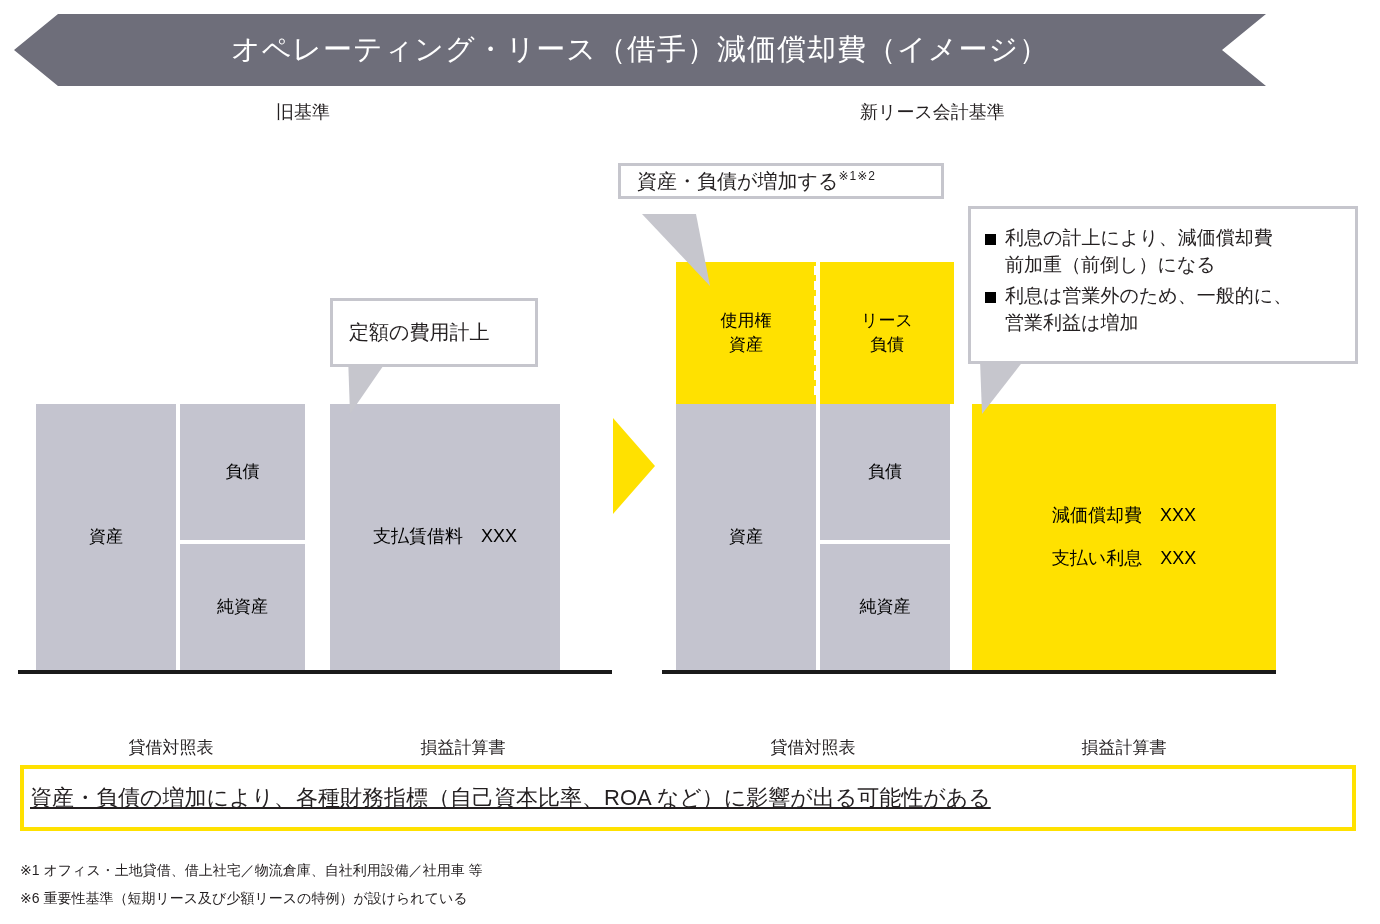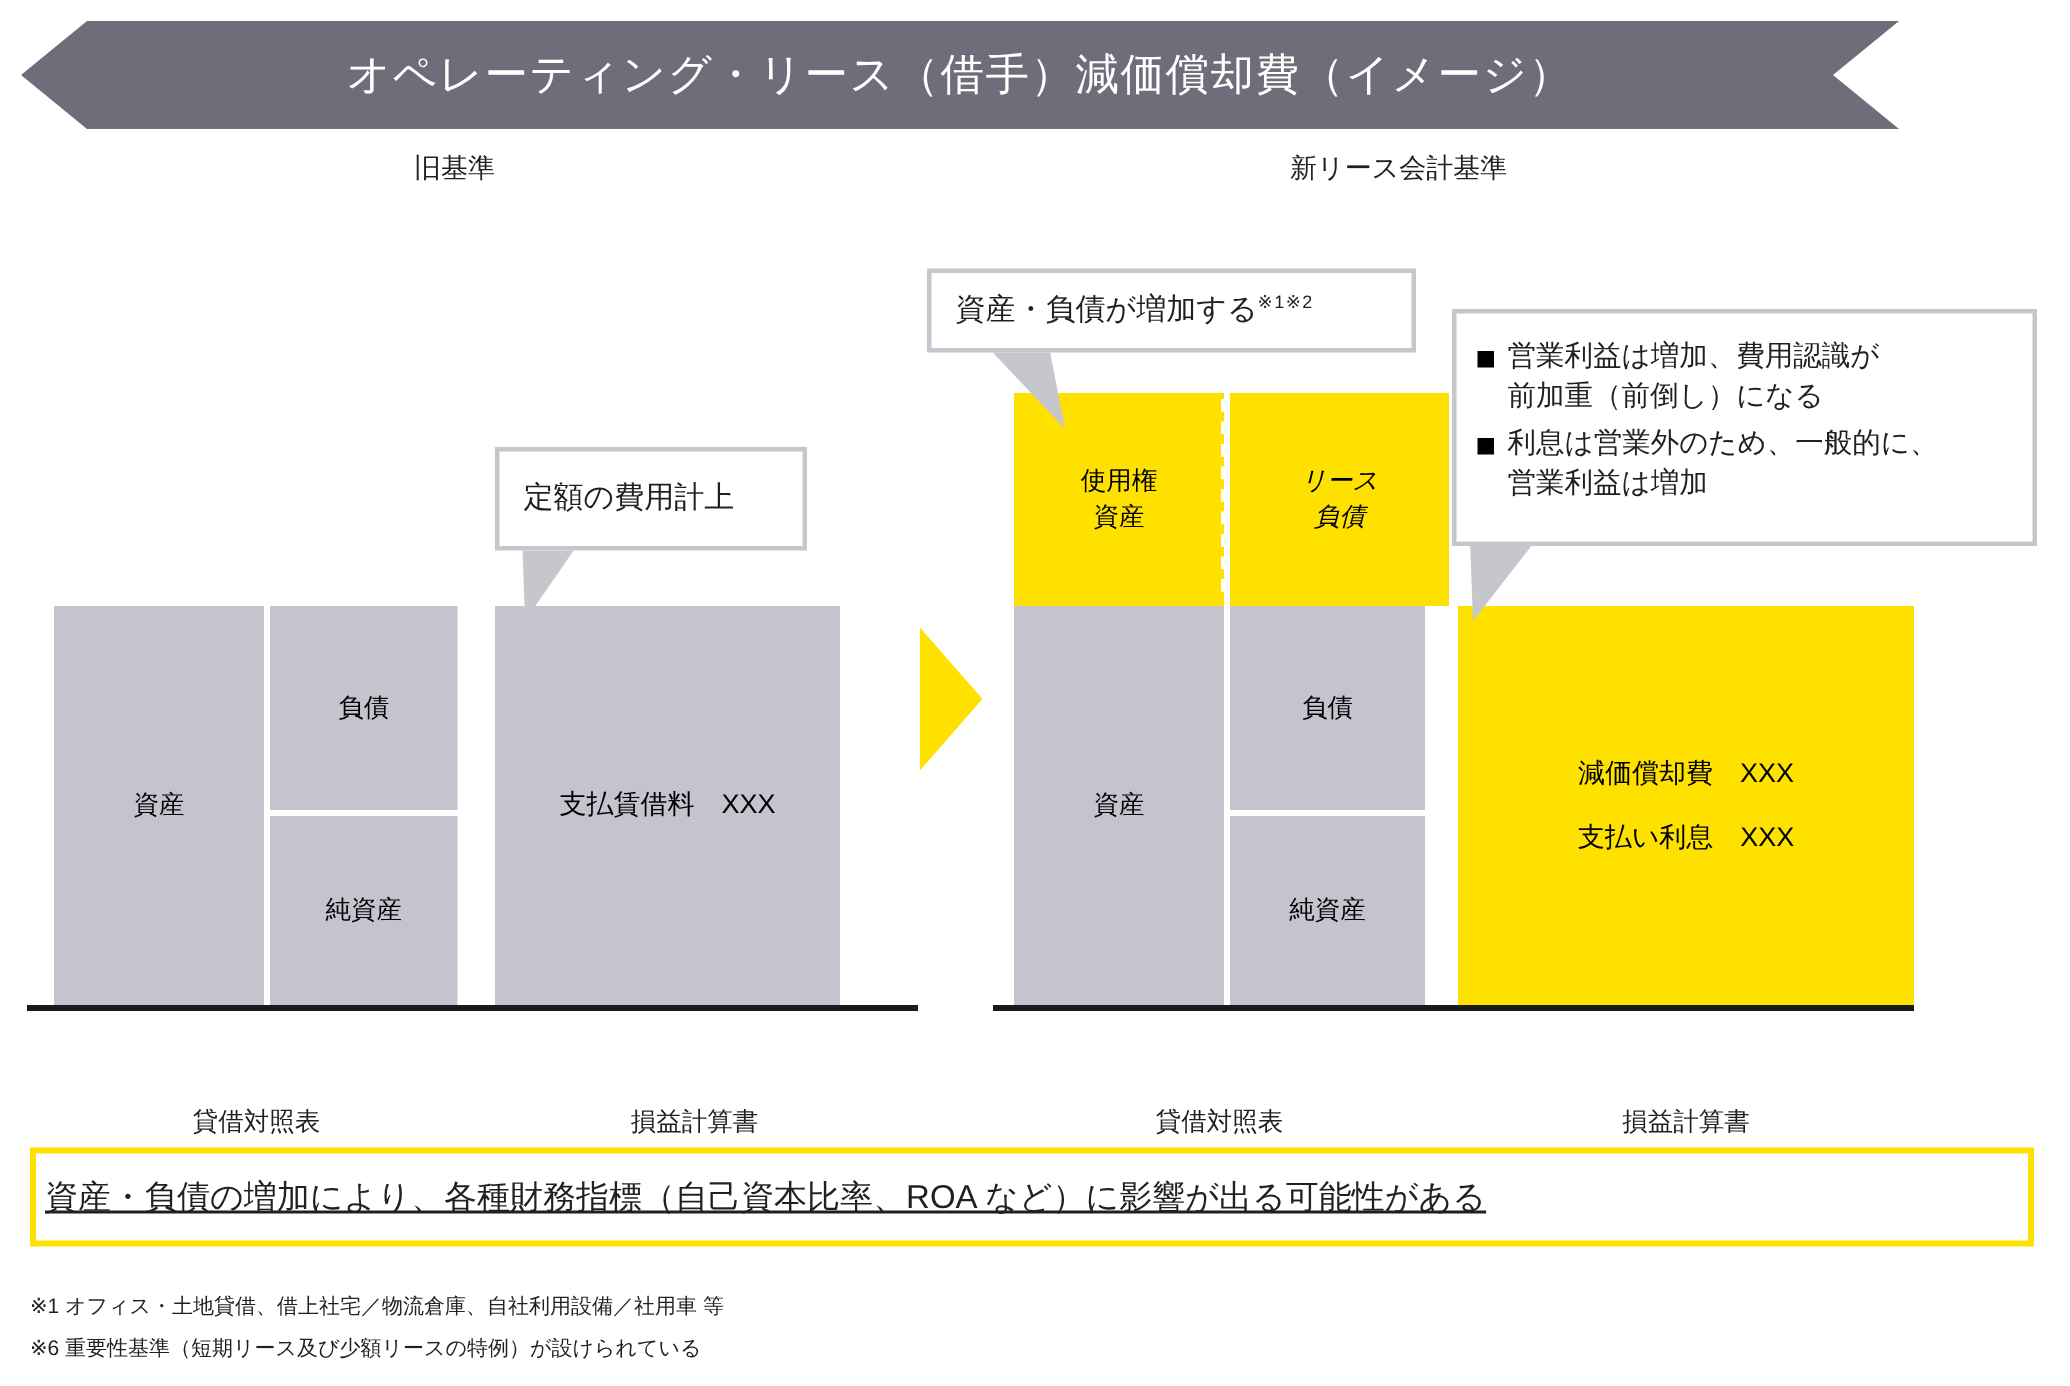--- a/index.html
+++ b/index.html
@@ -62,21 +62,21 @@
   }
   .callout-text {
     font-size: 20px;
     line-height: 1.35;
     color: #231f20;
     padding: 0 16px;
     white-space: nowrap;
   }
   .sup-marks { font-size: 12px; vertical-align: super; letter-spacing: 1px; }
 
-  #callout-assets-liab { left: 618px;  top: 163px; width: 326px; height: 56px; margin-top: 16px; }
+  #callout-assets-liab { left: 618px;  top: 163px; width: 326px; height: 36px; }
   #callout-flat-cost   { left: 330px;  top: 298px; width: 208px; height: 69px; }
 
   #callout-interest {
     left: 968px; top: 206px; width: 390px; height: 158px;
     align-items: flex-start;
     padding-top: 16px;
   }
   .bullet-list {
     margin: 0; padding: 0 14px 0 14px;
     list-style: none;
@@ -211,21 +211,21 @@
 
   <div class="callout" id="callout-flat-cost">
     <div class="callout-text">定額の費用計上</div>
   </div>
   <svg class="tail" style="left:330px; top:356px; width:120px; height:62px;">
     <polygon points="18,0 60,0 20,58" fill="#c6c6cd"></polygon>
   </svg>
 
   <div class="callout" id="callout-interest">
     <ul class="bullet-list">
-      <li>営業利益は増加、費用認識が
+      <li>利息の計上により、減価償却費
 前加重（前倒し）になる</li>
       <li>利息は営業外のため、一般的に、
 営業利益は増加</li>
     </ul>
   </div>
   <svg class="tail" style="left:968px; top:360px; width:130px; height:58px;">
     <polygon points="12,0 56,0 14,54" fill="#c6c6cd"></polygon>
   </svg>
 
   <div class="block" style="left:36px; top:404px; width:140px; height:266px;">
@@ -249,21 +249,21 @@
   <div class="axis-caption" style="left:36px; top:694px; width:270px;">貸借対照表</div>
   <div class="axis-caption" style="left:330px; top:694px; width:266px;">損益計算書</div>
 
   <div id="transition-arrow"></div>
 
   <div class="block yellow" style="left:676px; top:262px; width:140px; height:142px;">
     <span class="block-label">使用権
 資産</span>
   </div>
 
-  <div class="block yellow" style="left:820px; top:262px; width:146px; height:142px;font-style:italic;">
+  <div class="block yellow" style="left:820px; top:262px; width:134px; height:142px;">
     <span class="block-label">リース
 負債</span>
   </div>
 
   <div class="dash-divider" style="left:814px; top:266px; height:134px;"></div>
 
   <div class="block" style="left:676px; top:404px; width:140px; height:266px;">
     <span class="block-label">資産</span>
   </div>
 

